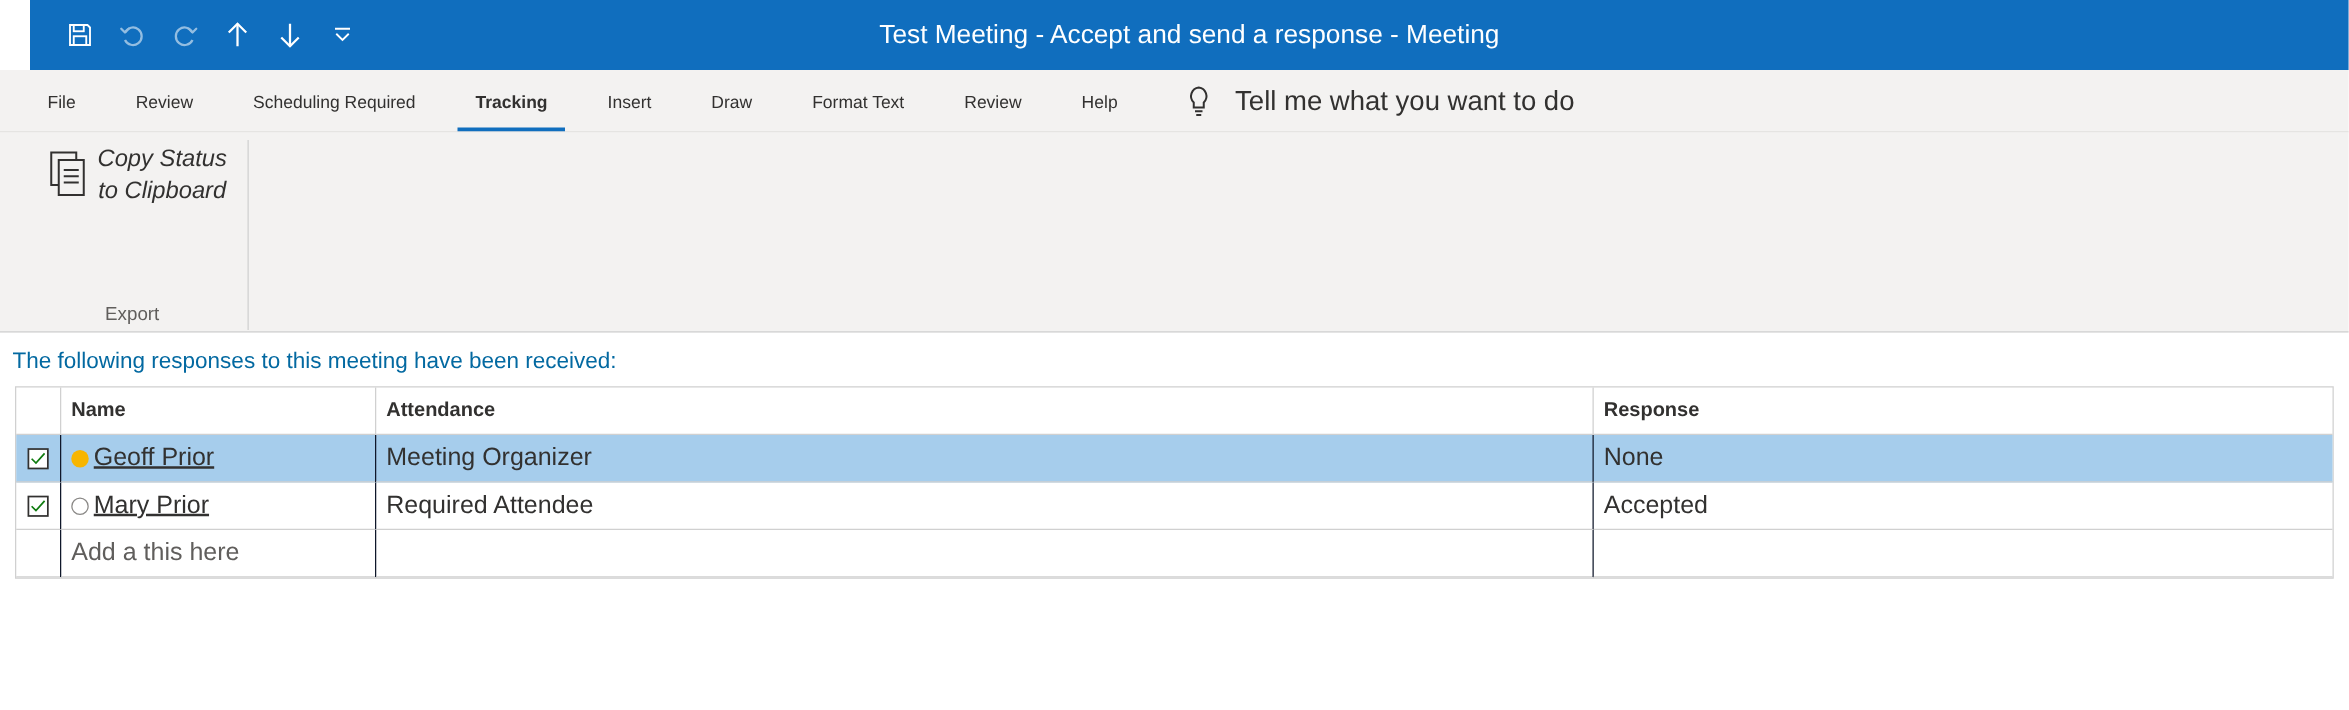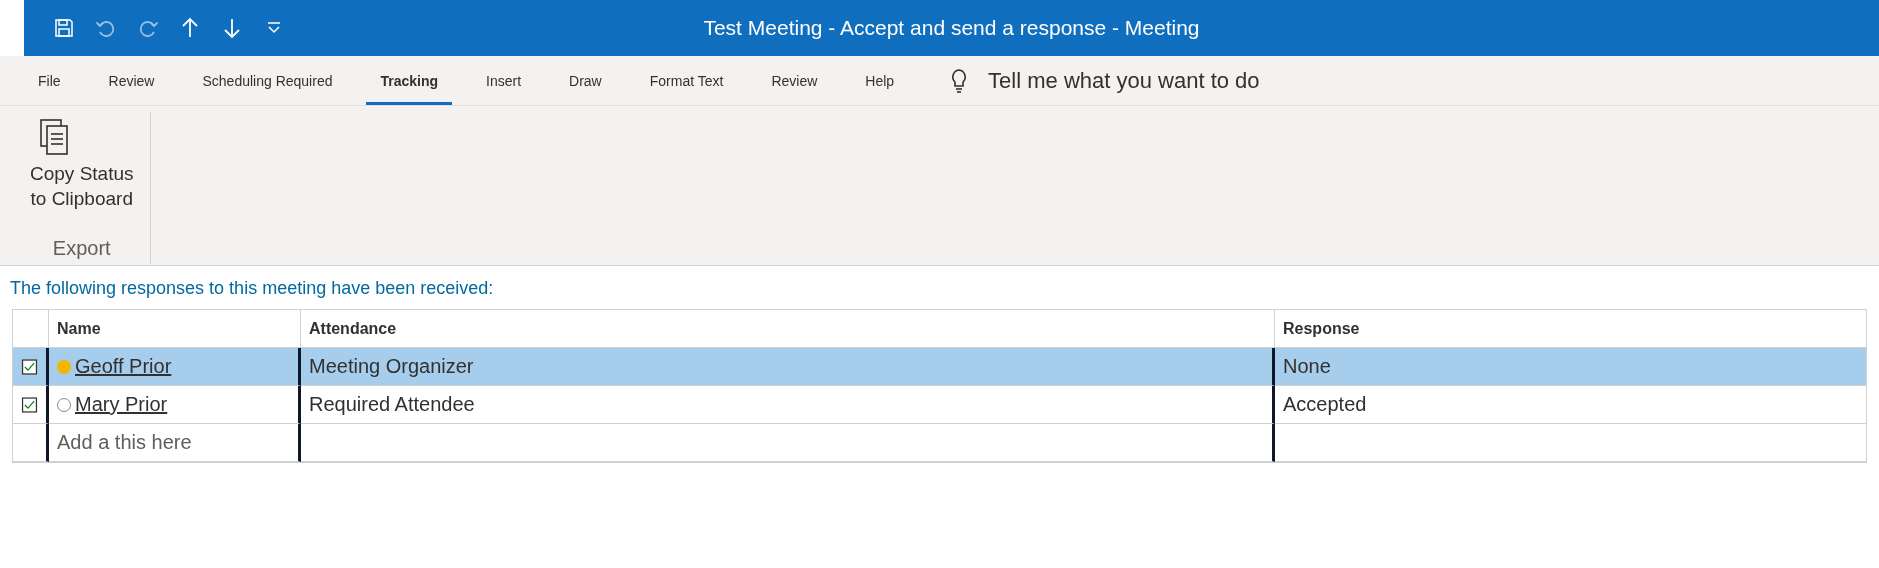--- a/index.html
+++ b/index.html
@@ -95,40 +95,42 @@
     .ribbon-group {
       display: flex;
       flex-direction: column;
       align-items: center;
       border-right: 1px solid #d0d0d0;
       padding: 0 10px;
       height: 152px;
     }
     .ribbon-button {
       display: flex;
-      flex-direction: column;
+      flex-direction: row;
+      align-items: center;
       cursor: pointer;
       padding: 4px 6px;
+      font-style: italic;
     }
     .ribbon-button-icon {
       width: 48px;
       height: 42px;
       display: flex;
       align-items: center;
       justify-content: center;
       margin-bottom: 4px;
     }
     .ribbon-button-label {
       font-size: 19px;
       text-align: center;
       line-height: 1.3;
       color: #323130;
     }
     .ribbon-group-label {
-      font-size: 20px;
+      font-size: 15px;
       color: #605e5c;
       margin-top: auto;
       padding-bottom: 4px;
     }
     .tracking-intro {
       font-size: 18px;
       color: #0369a1;
       padding: 12px 10px 10px 10px;
     }
     .tracking-table {
@@ -154,21 +156,21 @@
     .th-attend { width: 974px; }
     .th-resp { flex: 1; border-right: none; }
     .tracking-row {
       display: flex;
       height: 38px;
     }
     .tracking-row.selected {
       background: #a6cdec;
     }
     .td {
-      border-right: 3px solid #0f172a;
+      border-right: 1px solid #0f172a;
       border-bottom: 1px solid #d0d0d0;
       padding: 6px 8px;
       font-size: 20px;
       color: #323130;
       display: flex;
       align-items: center;
     }
     .td-check { width: 36px; justify-content: center; }
     .td-name { width: 252px; gap: 4px;}
     .td-attend { width: 974px; }

